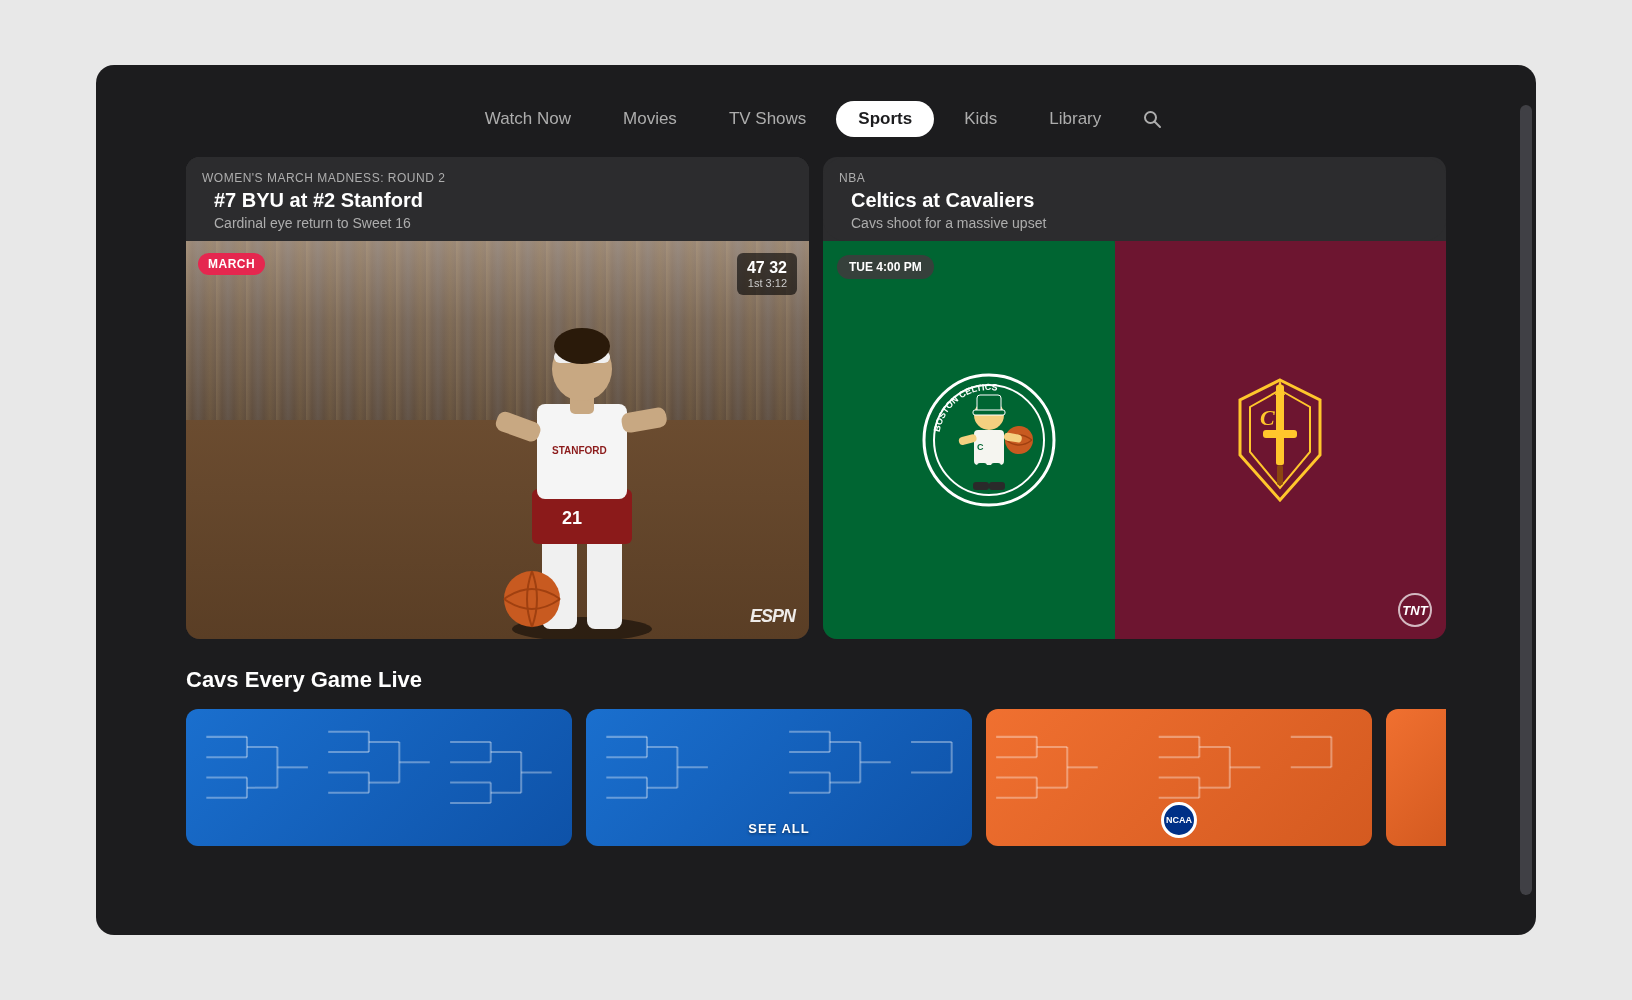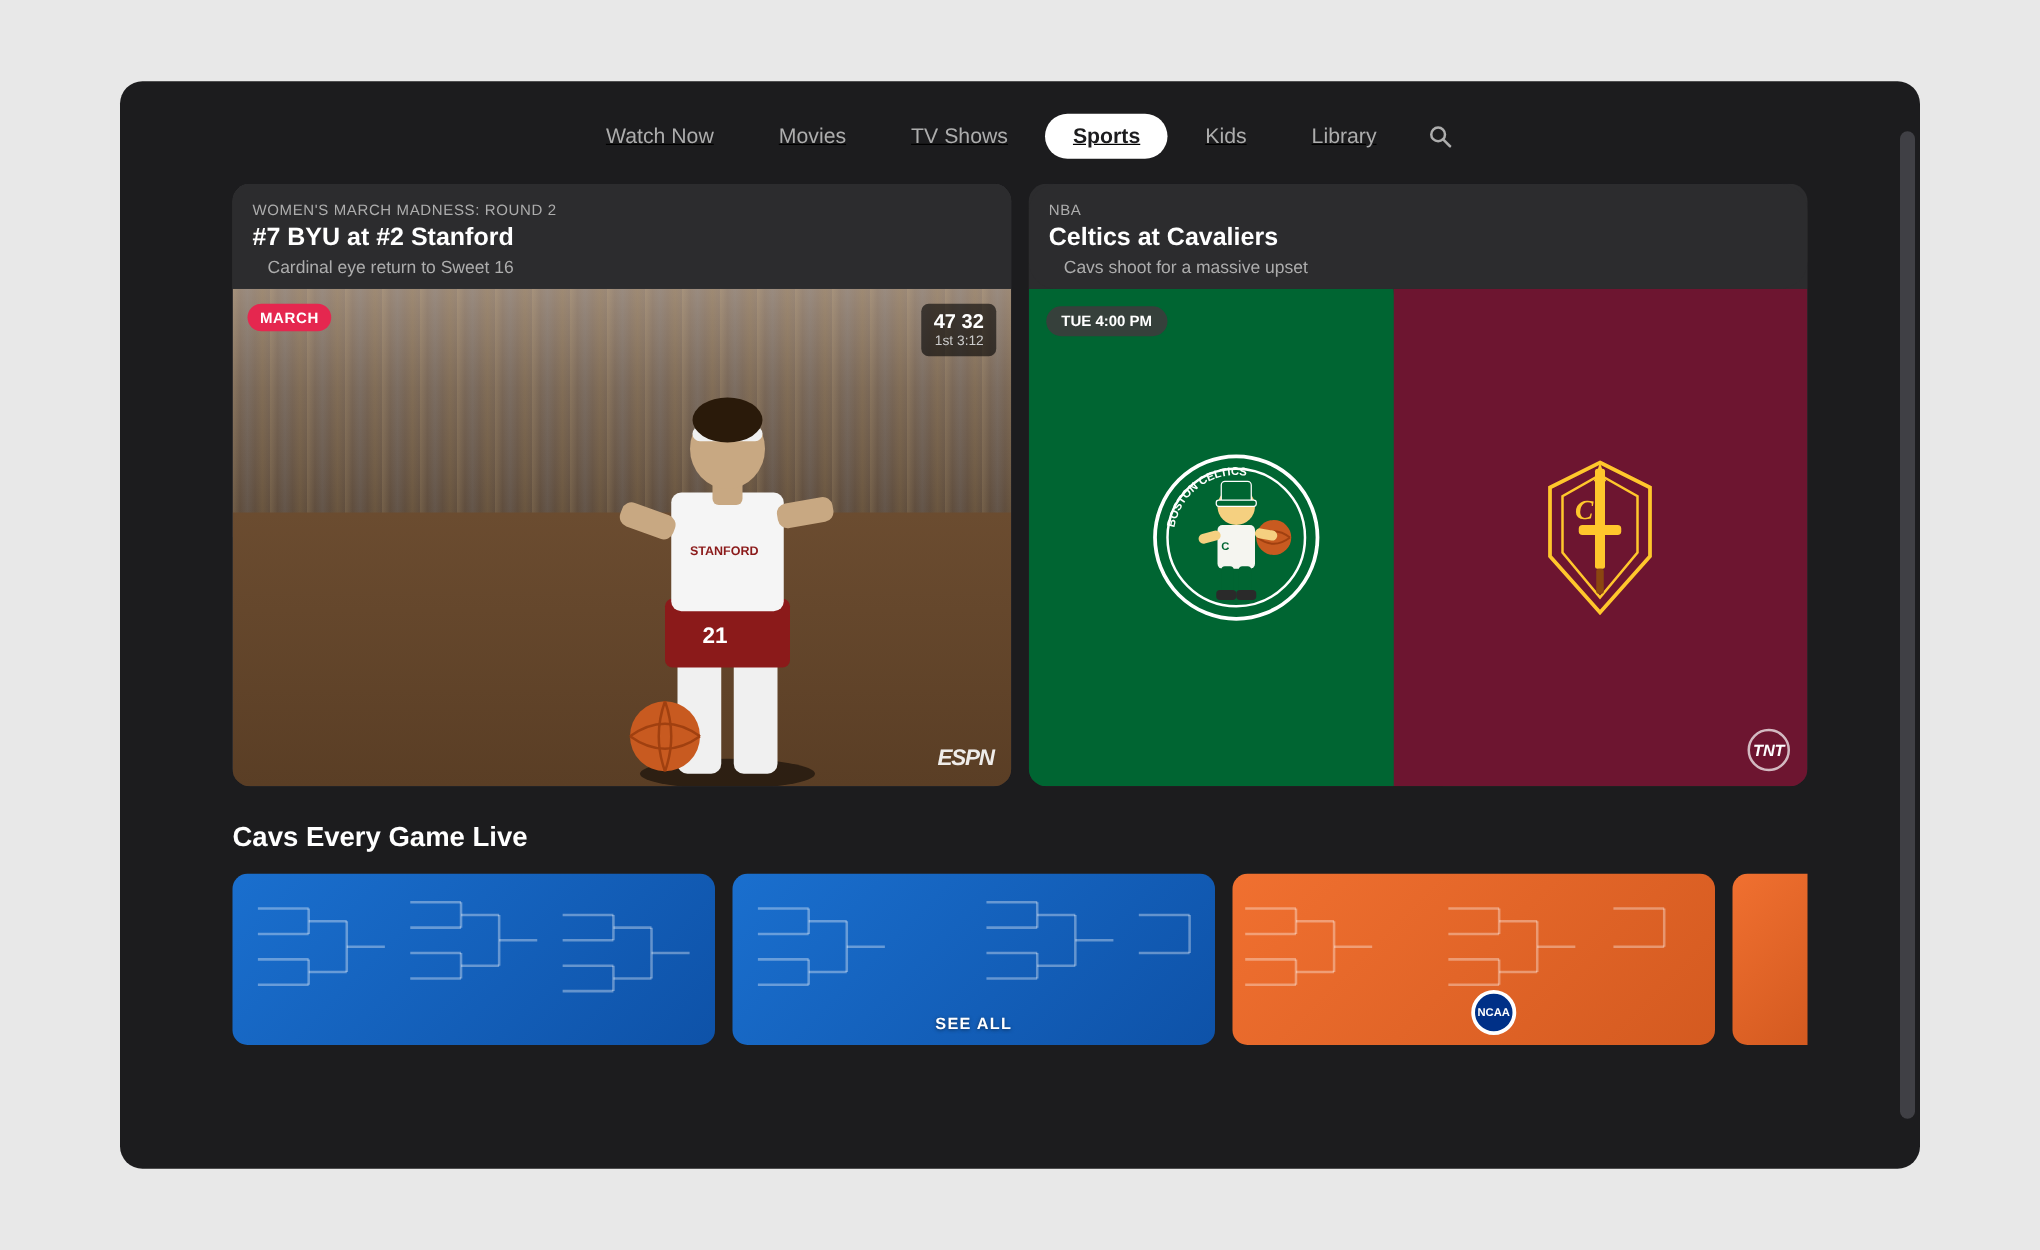--- a/index.html
+++ b/index.html
@@ -24,23 +24,22 @@
       display: flex;
       flex-direction: column;
     }
 
     
     .nav-bar {
       display: flex;
       align-items: center;
       justify-content: center;
       gap: 8px;
-      padding: 26px 0 20px;
+      padding: 36px 0 20px;
       flex-shrink: 0;
-      text-decoration: underline;
     }
 
     .nav-item {
       padding: 8px 22px;
       border-radius: 20px;
       font-size: 17px;
       color: #adadad;
       cursor: pointer;
       font-weight: 400;
     }
@@ -103,20 +102,21 @@
       font-weight: 500;
       letter-spacing: 0.5px;
       margin-bottom: 4px;
     }
 
     .card-title {
       font-size: 20px;
       font-weight: 600;
       color: #ffffff;
       margin-bottom: 3px;
+      margin-left: 12px;
     }
 
     .card-subtitle {
       font-size: 14px;
       color: #adadad;
       margin-left: 12px;
     }
 
     .card-image {
       flex: 1;
@@ -322,21 +322,20 @@
 
     
     .ncaa-badge {
       position: absolute;
       bottom: 8px;
       left: 50%;
       transform: translateX(-50%);
       display: flex;
       flex-direction: column;
       align-items: center;
-      margin-left: 16px;
     }
 
     .ncaa-circle {
       width: 36px;
       height: 36px;
       border-radius: 50%;
       background: #003087;
       border: 3px solid #fff;
       display: flex;
       align-items: center;

